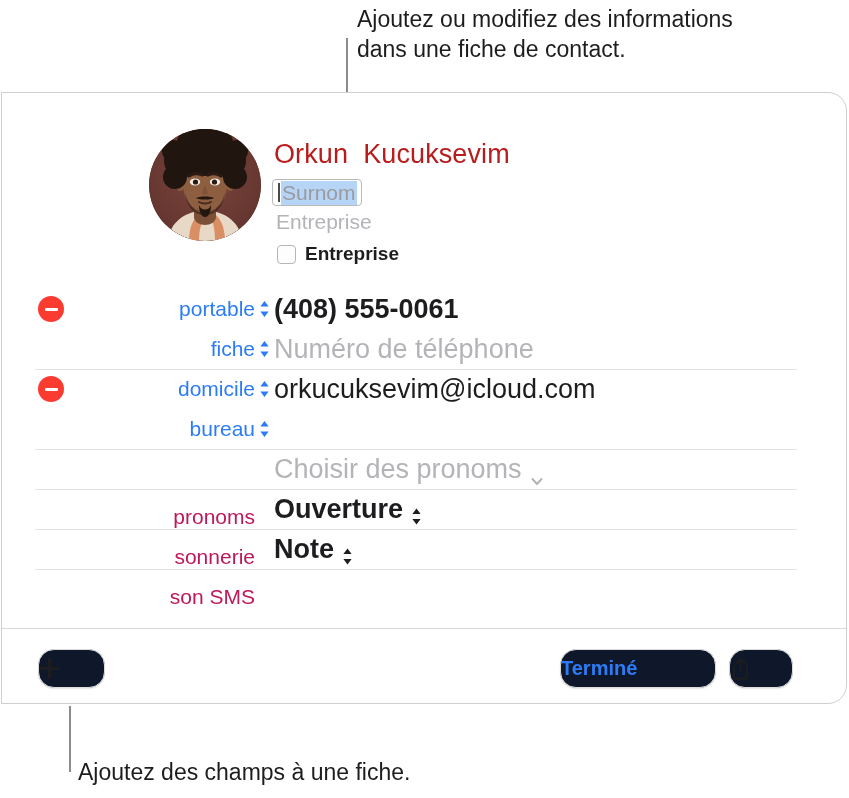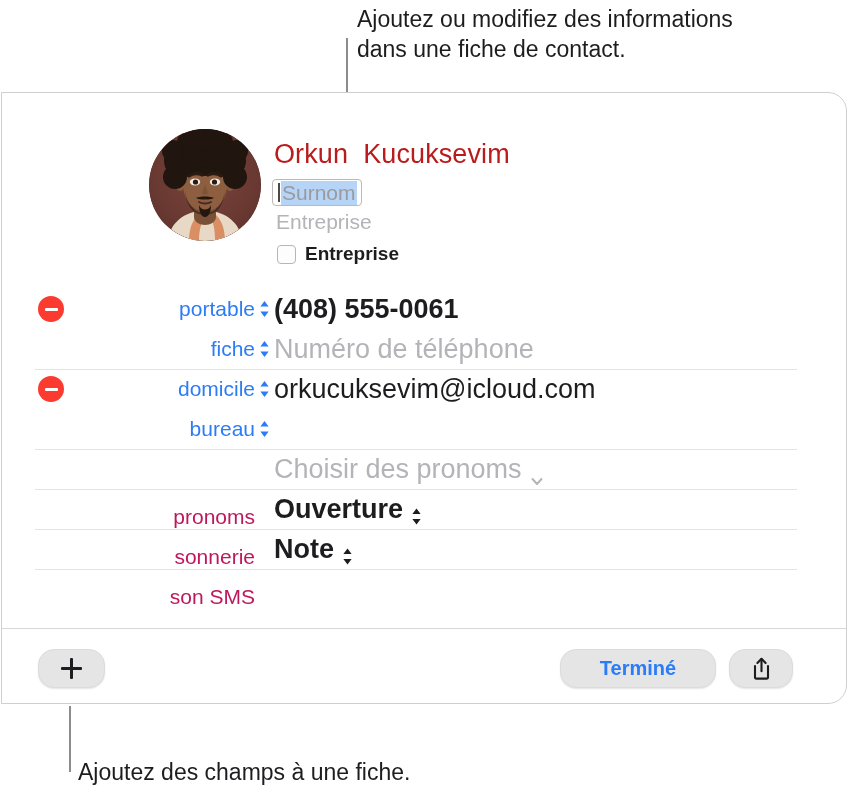--- a/index.html
+++ b/index.html
@@ -248,27 +248,27 @@
   #footer {
     position: absolute;
     left: 0;
     top: 536px;
     width: 100%;
     height: 76px;
   }
   .btn {
     position: absolute;
     box-sizing: border-box;
-    background: #e5e5e5;
+    background: #0f172a;
     border: 1px solid #dcdcde;
     border-radius: 16px;
     box-shadow: 0 1px 1.5px rgba(0,0,0,0.10);
     display: flex;
     align-items: center;
-    justify-content: center;
+    justify-content: flex-start;
   }
   #add-field-button {
     left: 36px;
     top: 20px;
     width: 67px;
     height: 39px;
   }
   #add-field-button .plus {
     position: relative;
     width: 21px;

